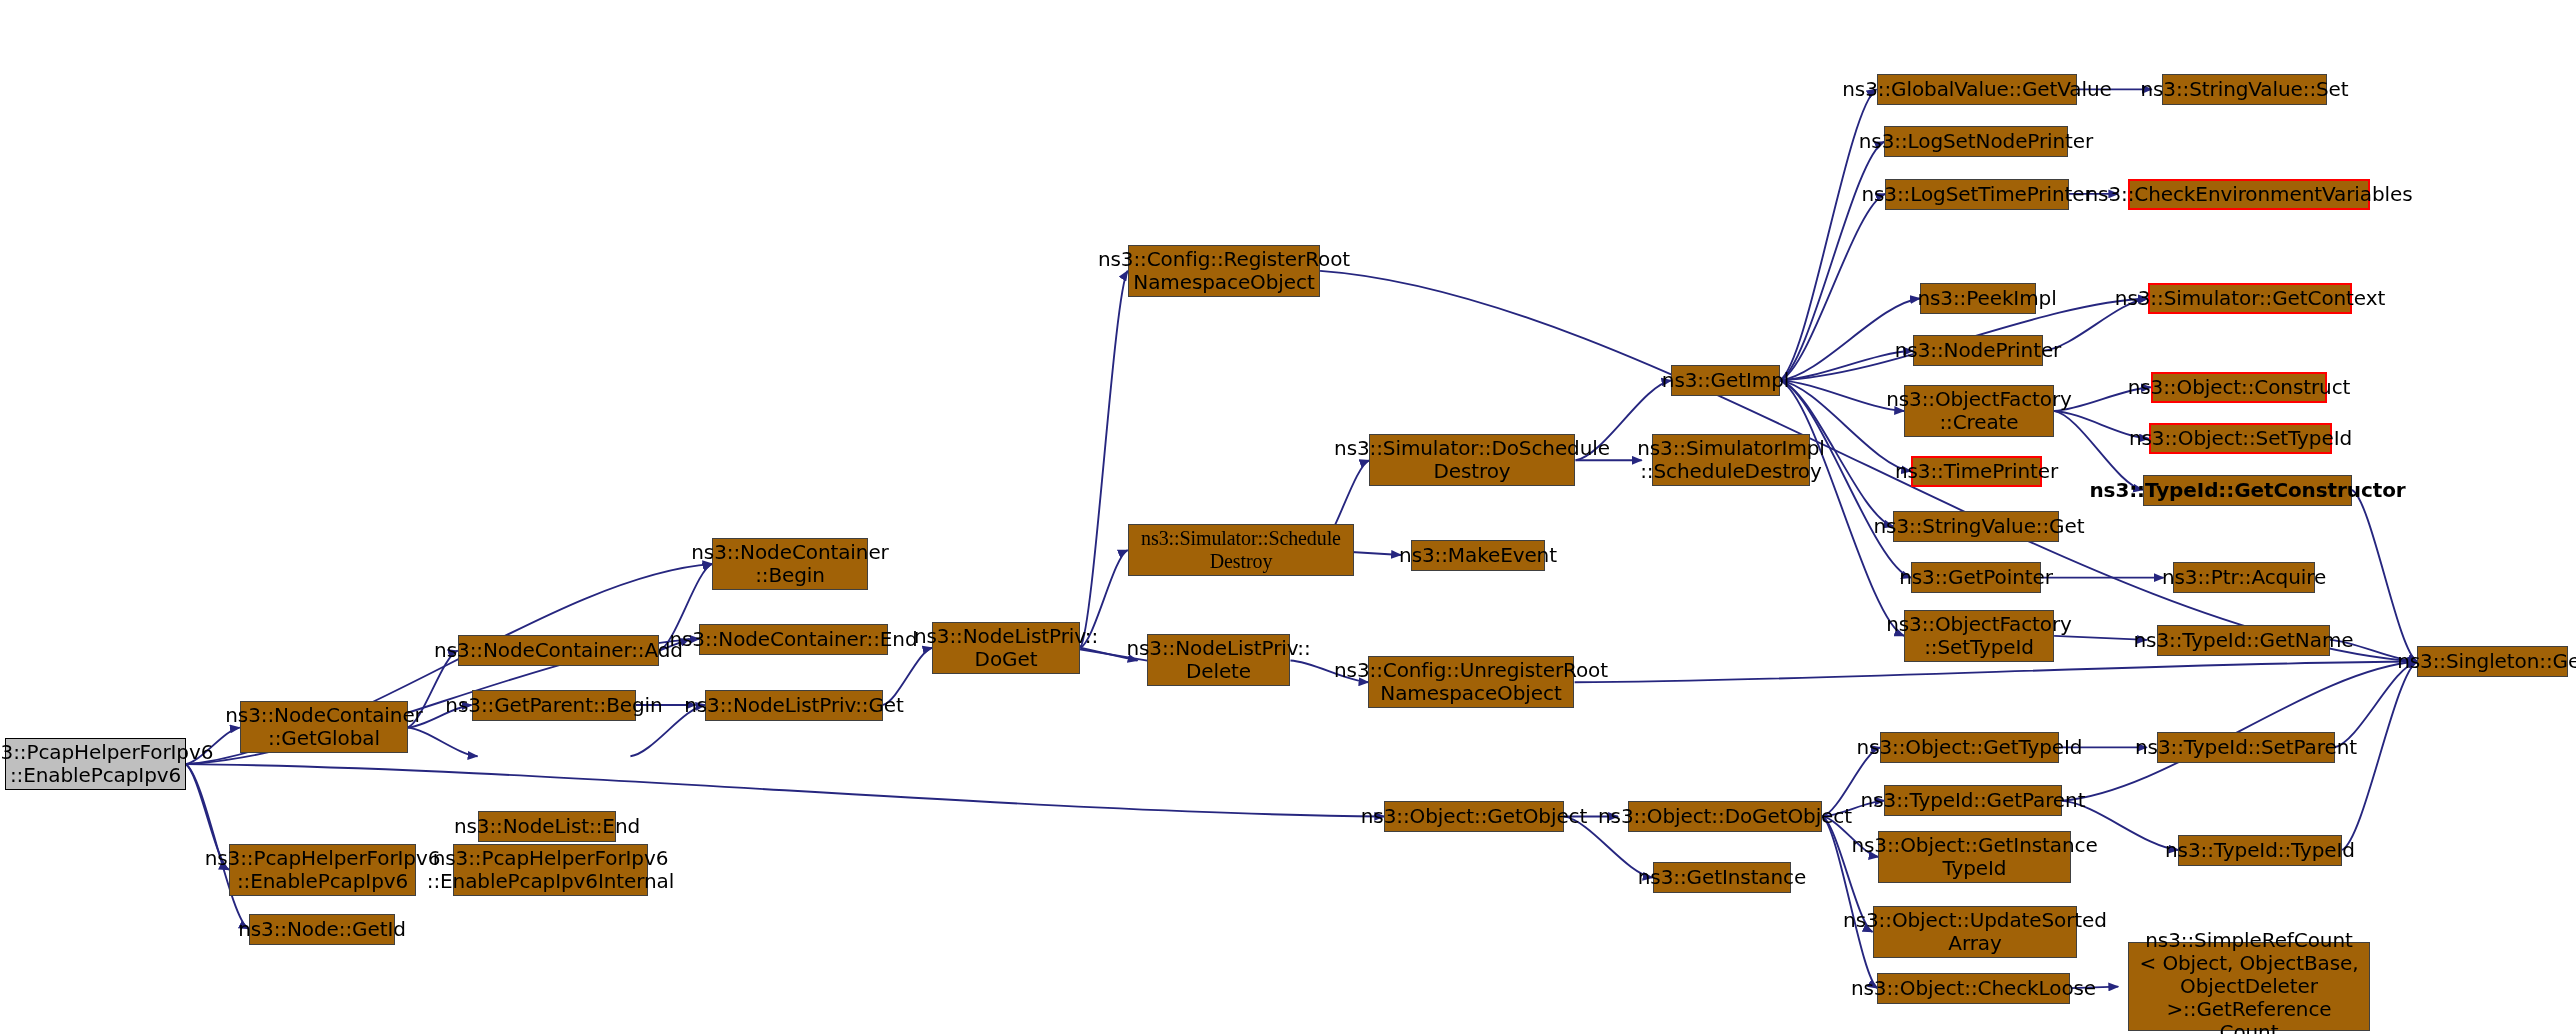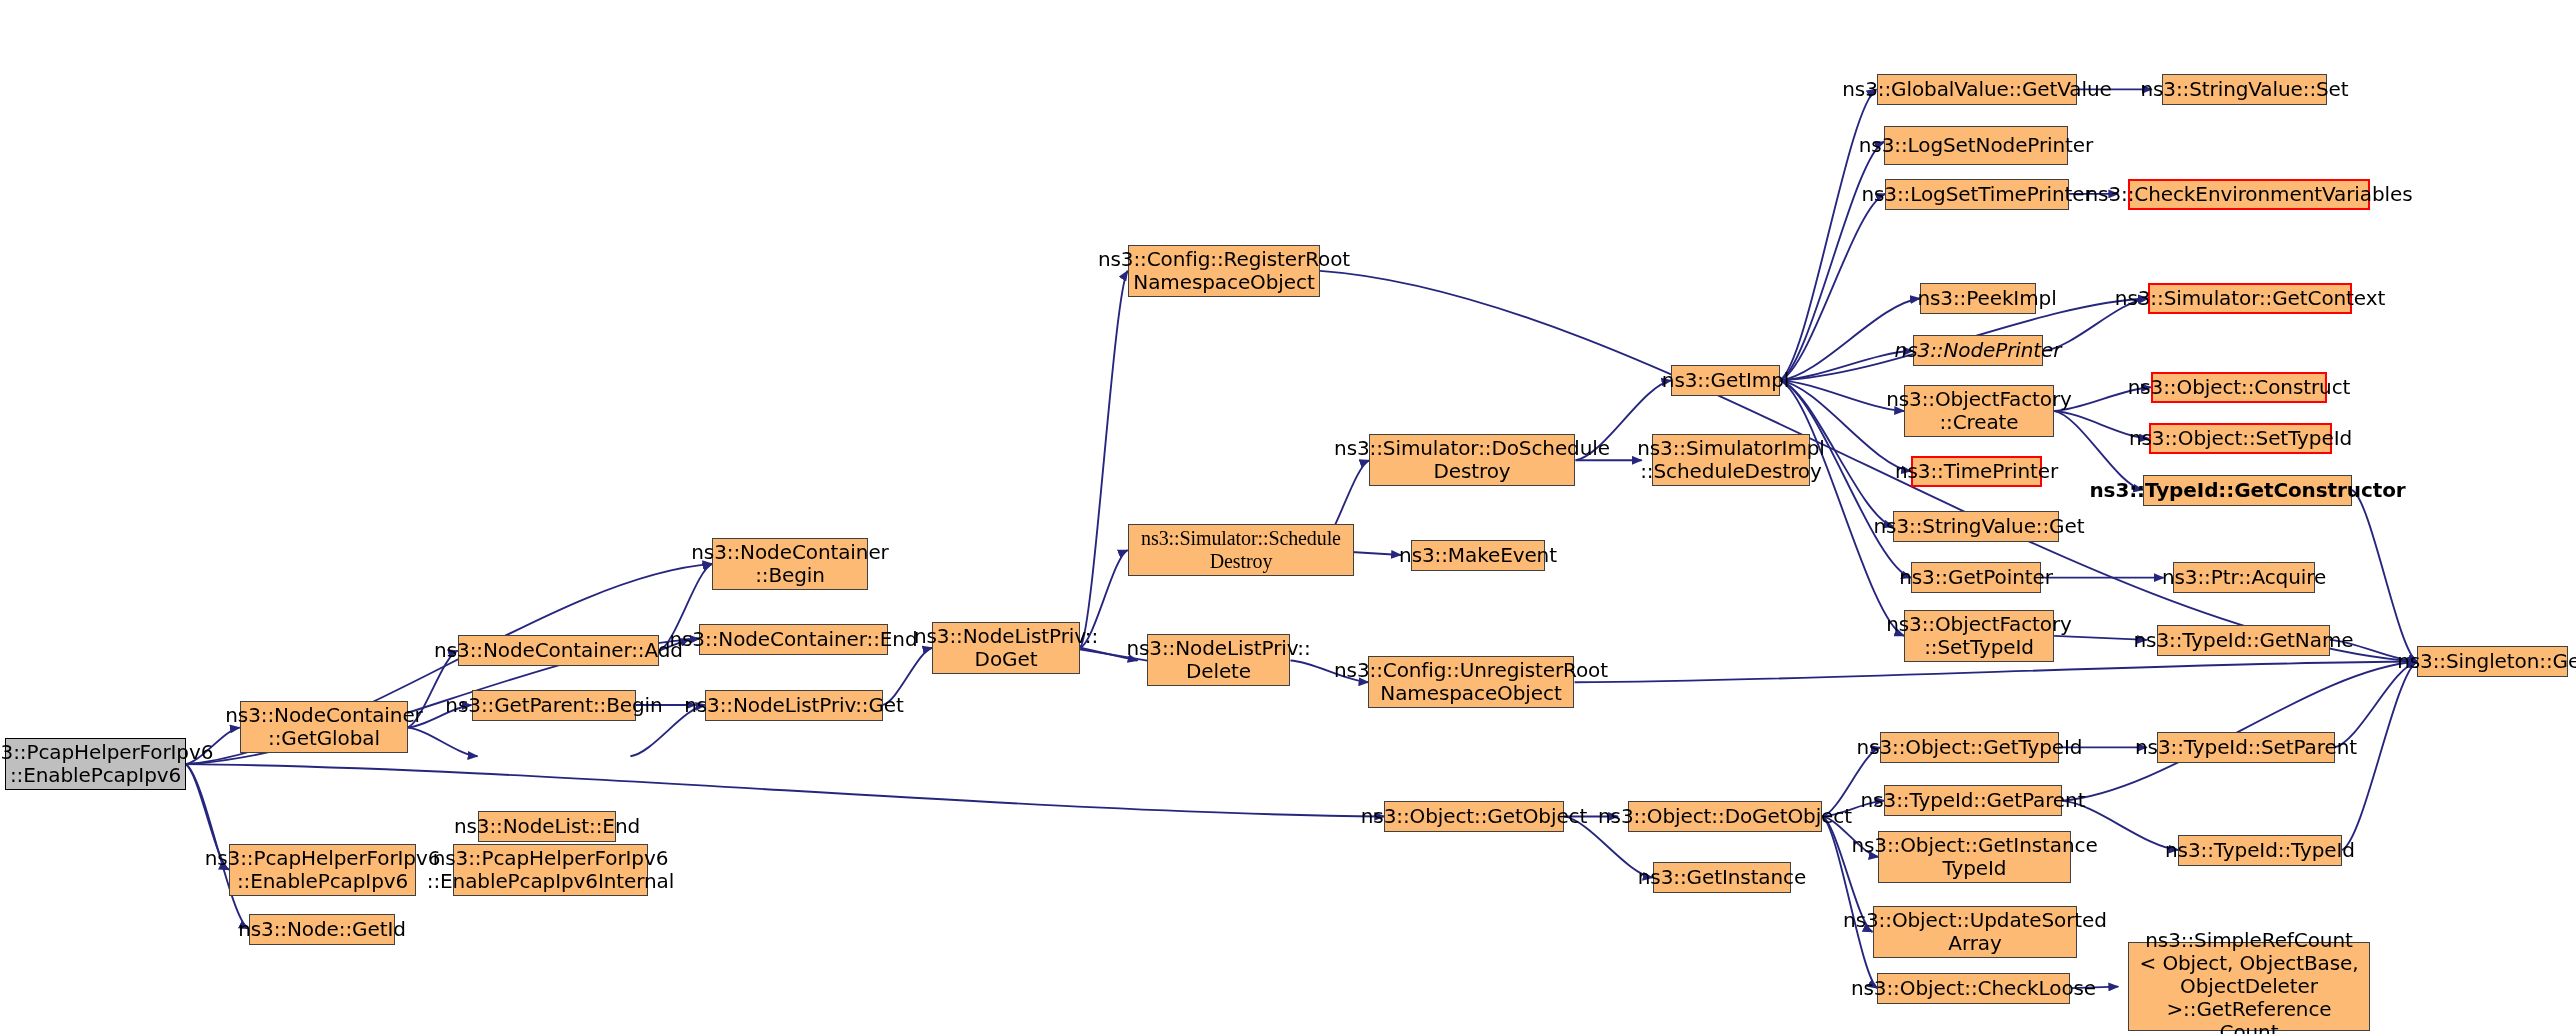--- a/index.html
+++ b/index.html
@@ -4,21 +4,21 @@
 <title>Call Graph</title>
 <style>
   html,body{margin:0;padding:0;background:#ffffff;}
   body{font-family:"DejaVu Sans","Liberation Sans",sans-serif;}
   #canvas{position:relative;width:2576px;height:1035px;background:#ffffff;overflow:hidden;}
   svg.edges{position:absolute;left:0;top:0;width:2576px;height:1035px;pointer-events:none;}
   .node{
     position:absolute;
     box-sizing:border-box;
     border:1.6px solid #404040;
-    background:#fdba74;
+    background:#a16207;
     color:#000000;
     display:flex;
     align-items:center;
     justify-content:center;
     text-align:center;
     font-size:20px;
     line-height:1.16;
     letter-spacing:-0.1px;
     white-space:pre-line;
     padding:0 6px;
@@ -126,26 +126,26 @@
       <div class="node" style="left: 1128px; top: 524px; width: 226px; height: 52px; font-family: Liberation Serif, serif;">ns3::Simulator::Schedule
 Destroy</div>
       <div class="node" style="left: 1411px; top: 540px; width: 134px; height: 31px;">ns3::MakeEvent</div>
       <div class="node" style="left: 1369px; top: 434px; width: 206px; height: 52px;">ns3::Simulator::DoSchedule
 Destroy</div>
       <div class="node" style="left: 1652px; top: 434px; width: 158px; height: 52px;">ns3::SimulatorImpl
 ::ScheduleDestroy</div>
       <div class="node" style="left: 1671px; top: 365px; width: 109px; height: 31px;">ns3::GetImpl</div>
       <div class="node" style="left: 1877px; top: 74px; width: 200px; height: 31px;">ns3::GlobalValue::GetValue</div>
       <div class="node" style="left: 2162px; top: 74px; width: 165px; height: 31px;">ns3::StringValue::Set</div>
-      <div class="node" style="left: 1884px; top: 126px; width: 184px; height: 39px;">ns3::LogSetNodePrinter</div>
+      <div class="node" style="left: 1884px; top: 126px; width: 184px; height: 31px;">ns3::LogSetNodePrinter</div>
       <div class="node" style="left: 1885px; top: 179px; width: 184px; height: 31px;">ns3::LogSetTimePrinter</div>
       <div class="node red" style="left: 2128px; top: 179px; width: 242px; height: 31px;">ns3::CheckEnvironmentVariables</div>
       <div class="node" style="left: 1920px; top: 283px; width: 116px; height: 31px; padding-left: 24px;">ns3::PeekImpl</div>
       <div class="node red" style="left: 2148px; top: 283px; width: 204px; height: 31px;">ns3::Simulator::GetContext</div>
-      <div class="node" style="left: 1913px; top: 335px; width: 130px; height: 31px; font-style: italic;">ns3::NodePrinter</div>
+      <div class="node" style="left: 1913px; top: 335px; width: 130px; height: 31px;">ns3::NodePrinter</div>
       <div class="node" style="left: 1904px; top: 385px; width: 150px; height: 52px;">ns3::ObjectFactory
 ::Create</div>
       <div class="node red" style="left: 2151px; top: 372px; width: 176px; height: 31px;">ns3::Object::Construct</div>
       <div class="node red" style="left: 2149px; top: 423px; width: 183px; height: 31px;">ns3::Object::SetTypeId</div>
       <div class="node red" style="left: 1911px; top: 456px; width: 131px; height: 31px;">ns3::TimePrinter</div>
       <div class="node" style="left: 2143px; top: 475px; width: 209px; height: 31px; font-weight: bold;">ns3::TypeId::GetConstructor</div>
       <div class="node" style="left: 1893px; top: 511px; width: 166px; height: 31px; padding-left: 12px;">ns3::StringValue::Get</div>
       <div class="node" style="left: 1911px; top: 562px; width: 130px; height: 31px;">ns3::GetPointer</div>
       <div class="node" style="left: 2173px; top: 562px; width: 142px; height: 31px;">ns3::Ptr::Acquire</div>
       <div class="node" style="left: 1904px; top: 610px; width: 150px; height: 52px;">ns3::ObjectFactory

